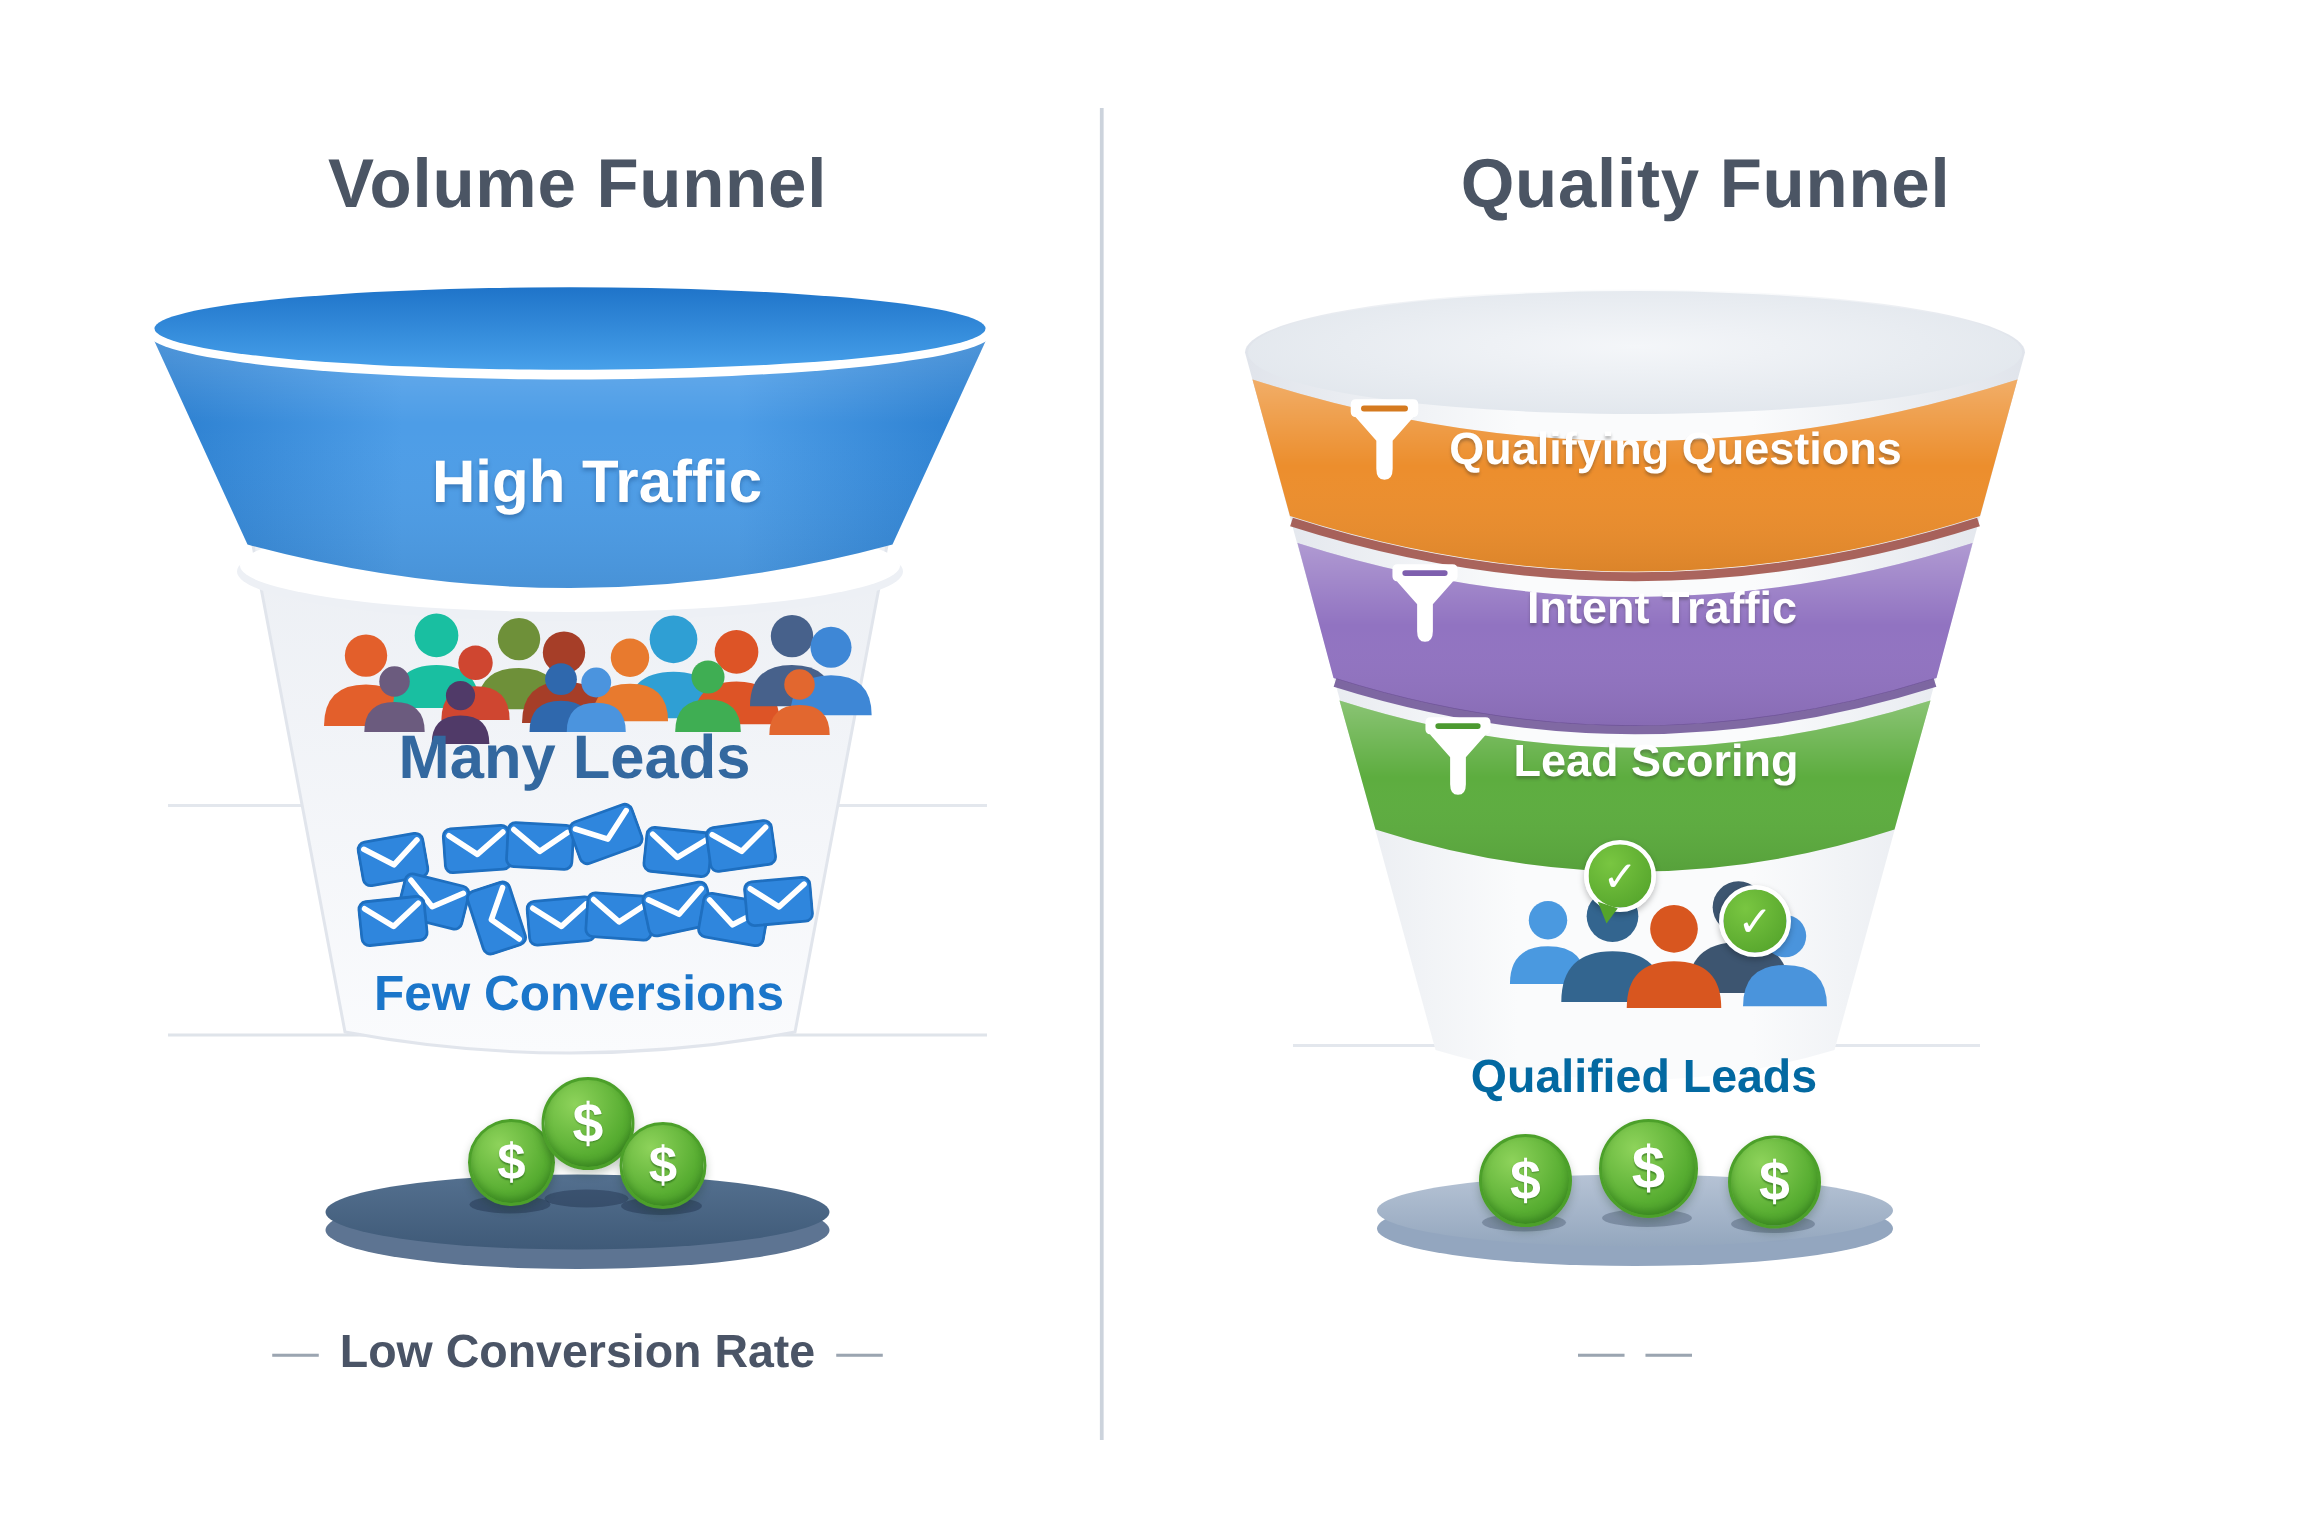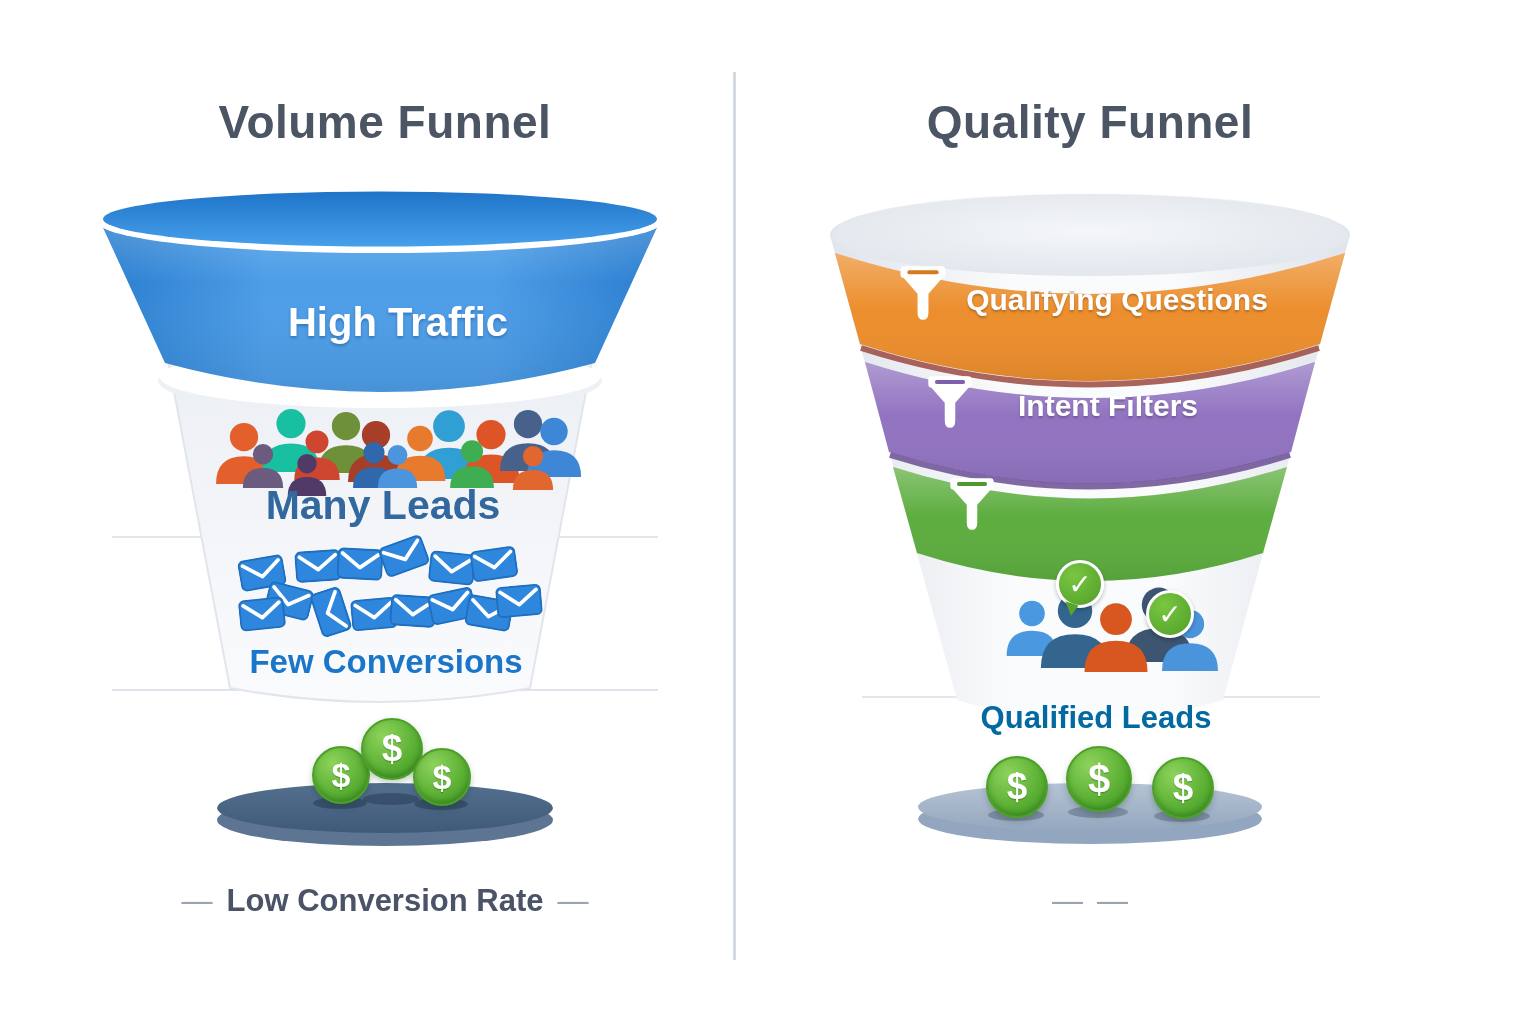--- a/index.html
+++ b/index.html
@@ -189,28 +189,29 @@
 
       <ellipse cx="1090" cy="819" rx="172" ry="25" fill="#93a6bf"></ellipse>
       <ellipse cx="1090" cy="807" rx="172" ry="24" fill="url(#baseR)"></ellipse>
       <ellipse cx="1016" cy="815" rx="28" ry="6" fill="rgba(40,55,80,.3)"></ellipse>
       <ellipse cx="1098" cy="812" rx="30" ry="6" fill="rgba(40,55,80,.3)"></ellipse>
       <ellipse cx="1182" cy="816" rx="28" ry="6" fill="rgba(40,55,80,.3)"></ellipse>
     </g>
   </svg>
 
   <div class="txt title" style="left:385px;top:122px">Volume Funnel</div>
-  <div class="txt title" style="left:1090px;top:122px">Quality Funnel</div>
+  <div class="txt title" style="left:1137px;top:122px">Quality Funnel</div>
 
   <div class="txt stage-white high-traffic" style="left:378px;top:322px">High Traffic</div>
   <div class="txt many-leads" style="left:383px;top:505px">Many Leads</div>
   <div class="txt few-conv" style="left:386px;top:662px">Few Conversions</div>
 
   <div class="txt band-label" style="left:1117px;top:300px">Qualifying Questions</div>
-  <div class="txt band-label" style="left:1108px;top:406px">Intent Filters</div>
+  <div class="txt band-label" style="left:1108px;top:406px">Intent Traffic</div>
+  <div class="txt band-label" style="left:1104px;top:508px">Lead Scoring</div>
   <div class="txt qualified" style="left:1096px;top:718px">Qualified Leads</div>
 
   <div class="coin" style="left:312px;top:746px;width:54px;height:54px;font-size:34px">
       <span>$</span>
     </div>
   <div class="coin" style="left:361px;top:718px;width:58px;height:58px;font-size:37px">
       <span>$</span>
     </div>
   <div class="coin" style="left:413px;top:748px;width:54px;height:54px;font-size:34px">
       <span>$</span>

